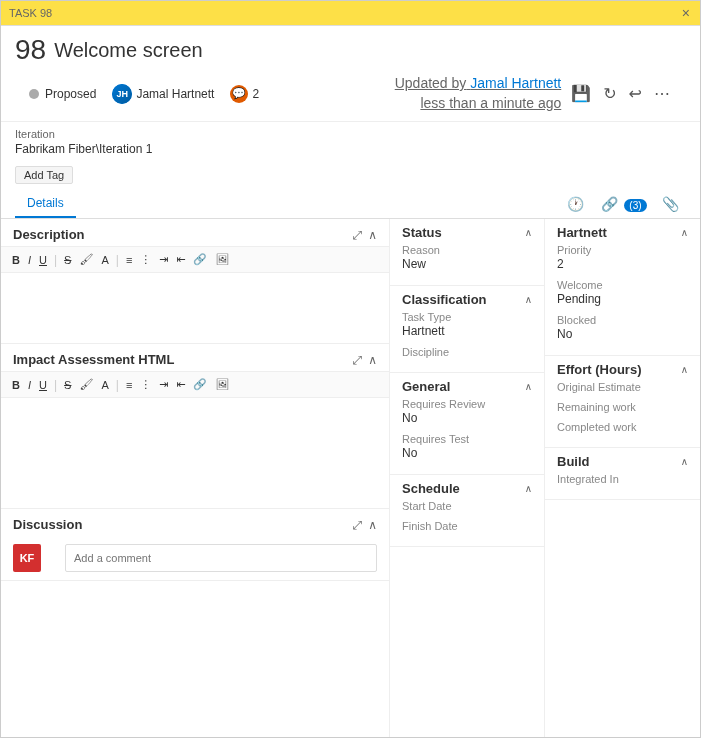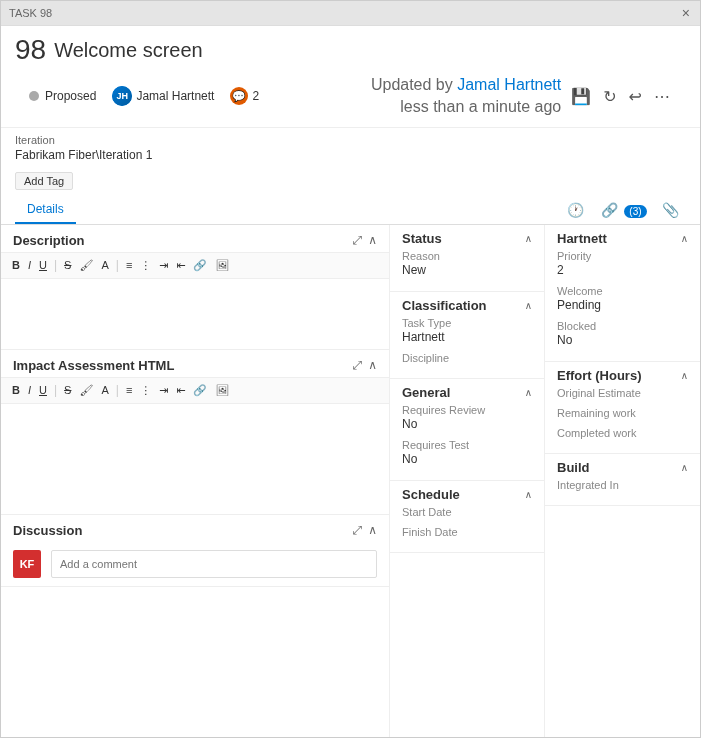--- a/index.html
+++ b/index.html
@@ -1,38 +1,38 @@
 <!DOCTYPE html>
 <html><head>
   <meta charset="utf-8">
   <style>
     * { box-sizing: border-box; margin: 0; padding: 0; }
     body { font-family: 'Segoe UI', Arial, sans-serif; font-size: 12px; color: #333; background: #fff; width: 701px; height: 738px; overflow: hidden; }
     
     .window { width: 701px; height: 738px; border: 1px solid #ccc; display: flex; flex-direction: column; background: #fff; }
     
-    .title-bar { background: #e5e5e5; padding: 4px 8px; display: flex; align-items: center; justify-content: space-between; border-bottom: 1px solid #ddd; min-height: 24px; }
+    .title-bar { background: #fde047; padding: 4px 8px; display: flex; align-items: center; justify-content: space-between; border-bottom: 1px solid #ddd; min-height: 24px; }
     .title-bar-text { font-size: 11px; color: #666; }
     .close-btn { background: none; border: none; cursor: pointer; font-size: 14px; color: #666; padding: 0 2px; }
     
     .header { padding: 8px 14px 4px 14px; border-bottom: 1px solid #eee; }
     .task-title { display: flex; align-items: center; gap: 8px; margin-bottom: 8px; }
     .task-number { font-size: 28px; font-weight: 300; color: #333; }
     .task-name { font-size: 20px; font-weight: 400; color: #333; }
     .status-dot { width: 10px; height: 10px; border-radius: 50%; background: #aaa; display: inline-block; }
     .status-text { font-size: 12px; color: #333; }
     .avatar-wrap { display: flex; align-items: center; gap: 4px; }
     .avatar { width: 20px; height: 20px; border-radius: 50%; background: #0078d4; display: flex; align-items: center; justify-content: center; overflow: hidden; }
     .avatar-img { width: 20px; height: 20px; background: linear-gradient(135deg, #0078d4, #005a9e); border-radius: 50%; display: flex; align-items: center; justify-content: center; color: white; font-size: 9px; font-weight: bold; }
     .comment-badge { background: #e05a00; color: white; border-radius: 50%; width: 18px; height: 18px; display: flex; align-items: center; justify-content: center; font-size: 11px; font-weight: bold; }
     .comment-count { font-size: 12px; }
     .toolbar-icons { display: flex; gap: 8px; margin-left: auto; align-items: center; }
     .toolbar-icon { cursor: pointer; color: #555; font-size: 16px; padding: 2px; }
     
-    .updated-info { font-size: 16px; color: #666; text-align: right; line-height: 1.4; }
+    .updated-info { font-size: 14px; color: #666; text-align: right; line-height: 1.4; text-decoration: underline; }
     .updated-info a { color: #0078d4; text-decoration: none; }
     
     .field-row { display: flex; gap: 12px; padding: 6px 14px; }
     .field-group { display: flex; flex-direction: column; gap: 2px; flex: 1; }
     .field-group.wide { flex: 2; }
     .field-label { font-size: 11px; color: #666; }
     .field-value { font-size: 12px; color: #333; font-weight: 400; }
     
     .tag-row { padding: 4px 14px 6px 14px; }
     .add-tag-btn { border: 1px solid #ddd; background: #f5f5f5; padding: 2px 8px; font-size: 11px; cursor: pointer; border-radius: 2px; color: #333; }
@@ -57,21 +57,21 @@
     
     .editor-toolbar { display: flex; align-items: center; gap: 2px; padding: 4px 8px; border-top: 1px solid #eee; border-bottom: 1px solid #eee; background: #fafafa; flex-wrap: wrap; }
     .editor-btn { background: none; border: none; cursor: pointer; padding: 2px 3px; color: #333; font-size: 11px; border-radius: 2px; }
     .editor-btn.bold { font-weight: bold; }
     .editor-btn.italic { font-style: italic; }
     .editor-btn.underline { text-decoration: underline; }
     
     .editor-area { min-height: 70px; padding: 6px 10px; border: none; outline: none; font-size: 12px; color: #333; }
     
     .discussion-section { border-bottom: 1px solid #eee; }
-    .comment-row { display: flex; gap: 10px; padding: 8px 12px; }
+    .comment-row { display: flex; gap: 24px; padding: 8px 12px; }
     .comment-avatar { width: 28px; height: 28px; border-radius: 2px; background: #d32f2f; display: flex; align-items: center; justify-content: center; color: white; font-size: 11px; font-weight: bold; flex-shrink: 0; }
     .comment-input { flex: 1; border: 1px solid #ddd; padding: 4px 8px; font-size: 11px; color: #999; border-radius: 2px; outline: none; }
     
     .right-panel { width: 155px; overflow-y: auto; flex-shrink: 0; padding: 0; }
     
     .right-section { padding: 6px 12px; border-bottom: 1px solid #eee; }
     .right-section-header { display: flex; align-items: center; justify-content: space-between; margin-bottom: 4px; }
     .right-section-title { font-size: 13px; font-weight: 600; color: #333; }
     .collapse-btn { background: none; border: none; cursor: pointer; font-size: 10px; color: #666; }
     

